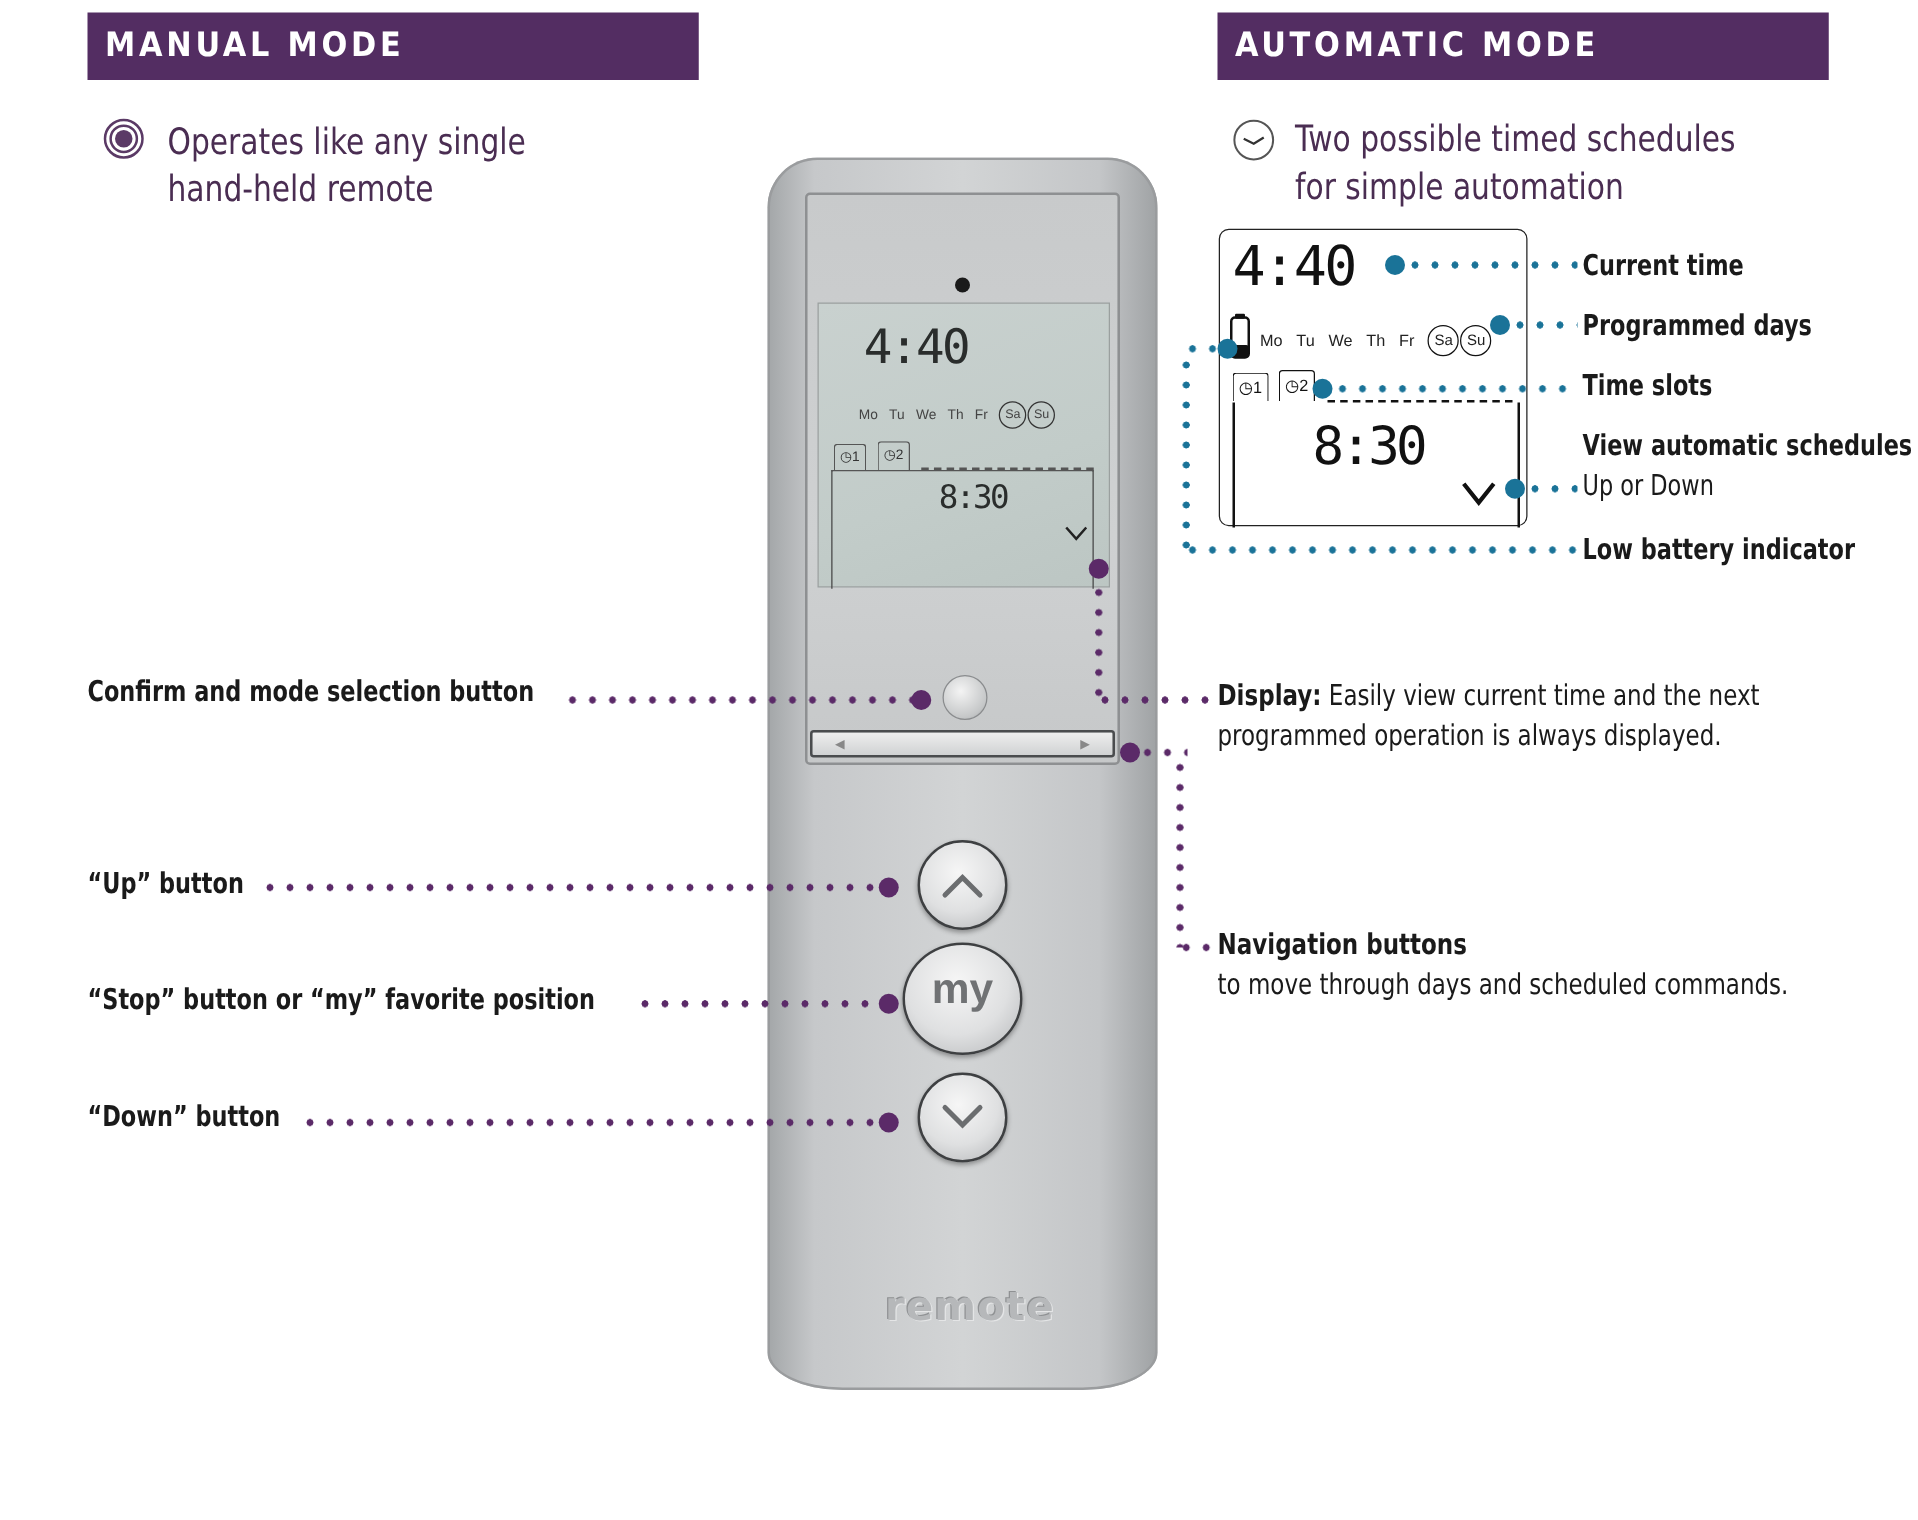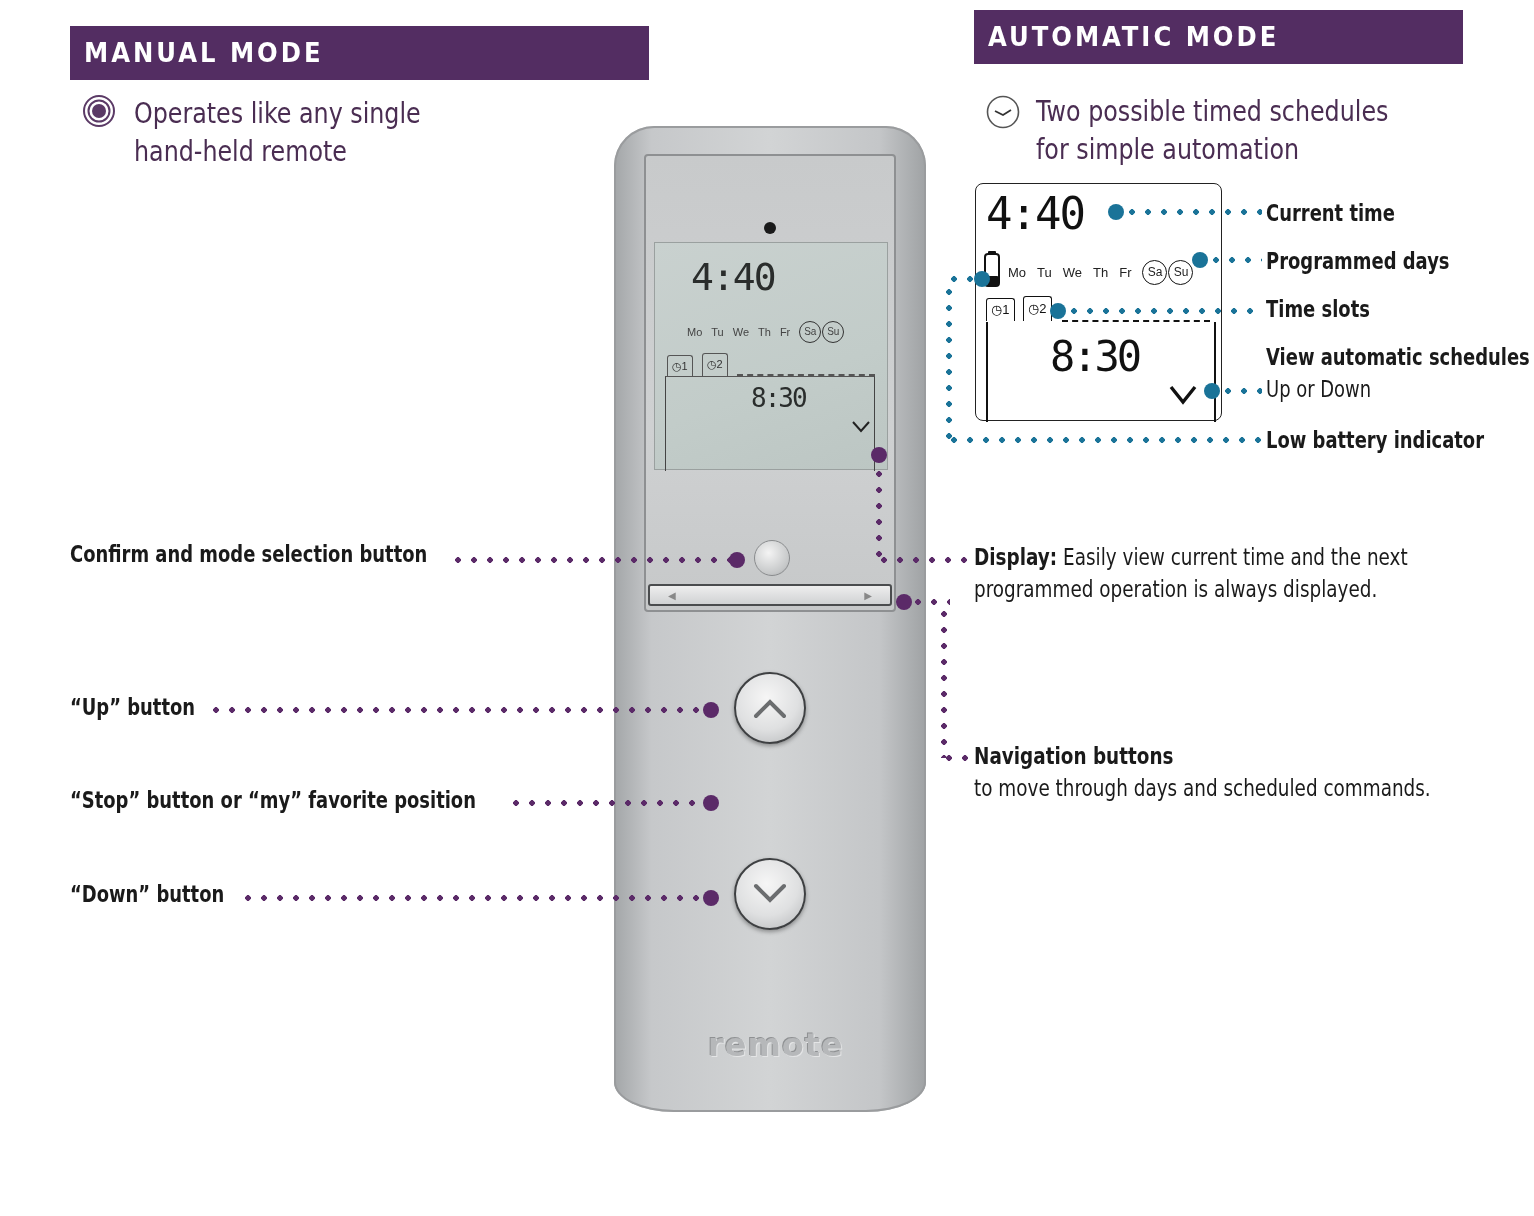--- a/index.html
+++ b/index.html
@@ -72,21 +72,21 @@
   .auto-lcd { position: absolute; left: 975px; top: 183px; width: 247px; height: 238px;
     border: 1.5px solid #222; border-radius: 8px; box-sizing: border-box; background: #fff; }
   .auto-days { position: absolute; left: 32px; top: 76px; font-size: 13px; color: #222; display: flex; gap: 11px; align-items: center; }
   .acirc { display: inline-block; width: 23px; height: 23px; border: 1.6px solid #111; border-radius: 50%;
     text-align: center; line-height: 23px; font-size: 12px; margin-left: -9px; }
   .acirc:first-of-type { margin-left: 0; }
 </style>
 </head>
 <body>
 
-<div class="sec-header" style="left:70px; top:26px; width:579px;">
+<div class="sec-header" style="left:70px; top:10px; width:489px;">
   <span>MANUAL MODE</span>
 </div>
 <div class="abs" style="left:82px; top:94px; width:34px; height:34px;">
   <svg width="34" height="34" viewBox="0 0 34 34">
       <circle cx="17" cy="17" r="15" fill="none" stroke="#5b3a66" stroke-width="2"></circle>
       <circle cx="17" cy="17" r="10.5" fill="none" stroke="#5b3a66" stroke-width="2"></circle>
       <circle cx="17" cy="17" r="7" fill="#5b3a66"></circle>
     </svg>
 </div>
 <div class="mode-desc" style="left:134px; top:94px;">
@@ -144,20 +144,23 @@
   <div class="nav-bar" style="top:458px;">
     <span class="nav-arrow" style="left:18px;">◀</span>
     <span class="nav-arrow" style="right:18px;">▶</span>
   </div>
 
   <div class="round-btn" style="left:120px; top:546px; width:72px; height:72px;">
     <svg width="36" height="22" viewBox="0 0 36 22">
         <polyline points="4,19 18,5 32,19" fill="none" stroke="#6b6d6f" stroke-width="4" stroke-linecap="round"></polyline>
       </svg>
   </div>
+  <div class="round-btn" style="left:108px; top:628px; width:96px; height:90px;">
+    <span style="font-size:34px; font-weight:bold; color:#707274; margin-top:-16px;">my</span>
+  </div>
   <div class="round-btn" style="left:120px; top:732px; width:72px; height:72px;">
     <svg width="36" height="22" viewBox="0 0 36 22">
         <polyline points="4,3 18,17 32,3" fill="none" stroke="#6b6d6f" stroke-width="4" stroke-linecap="round"></polyline>
       </svg>
   </div>
   <div class="brand">remote</div>
 </div>
 
 <div class="lbl" style="left:70px; top:541px;">Confirm and mode selection button</div>
 <div class="dots-h purple" style="left:450px; top:557px; width:280px;"></div>

